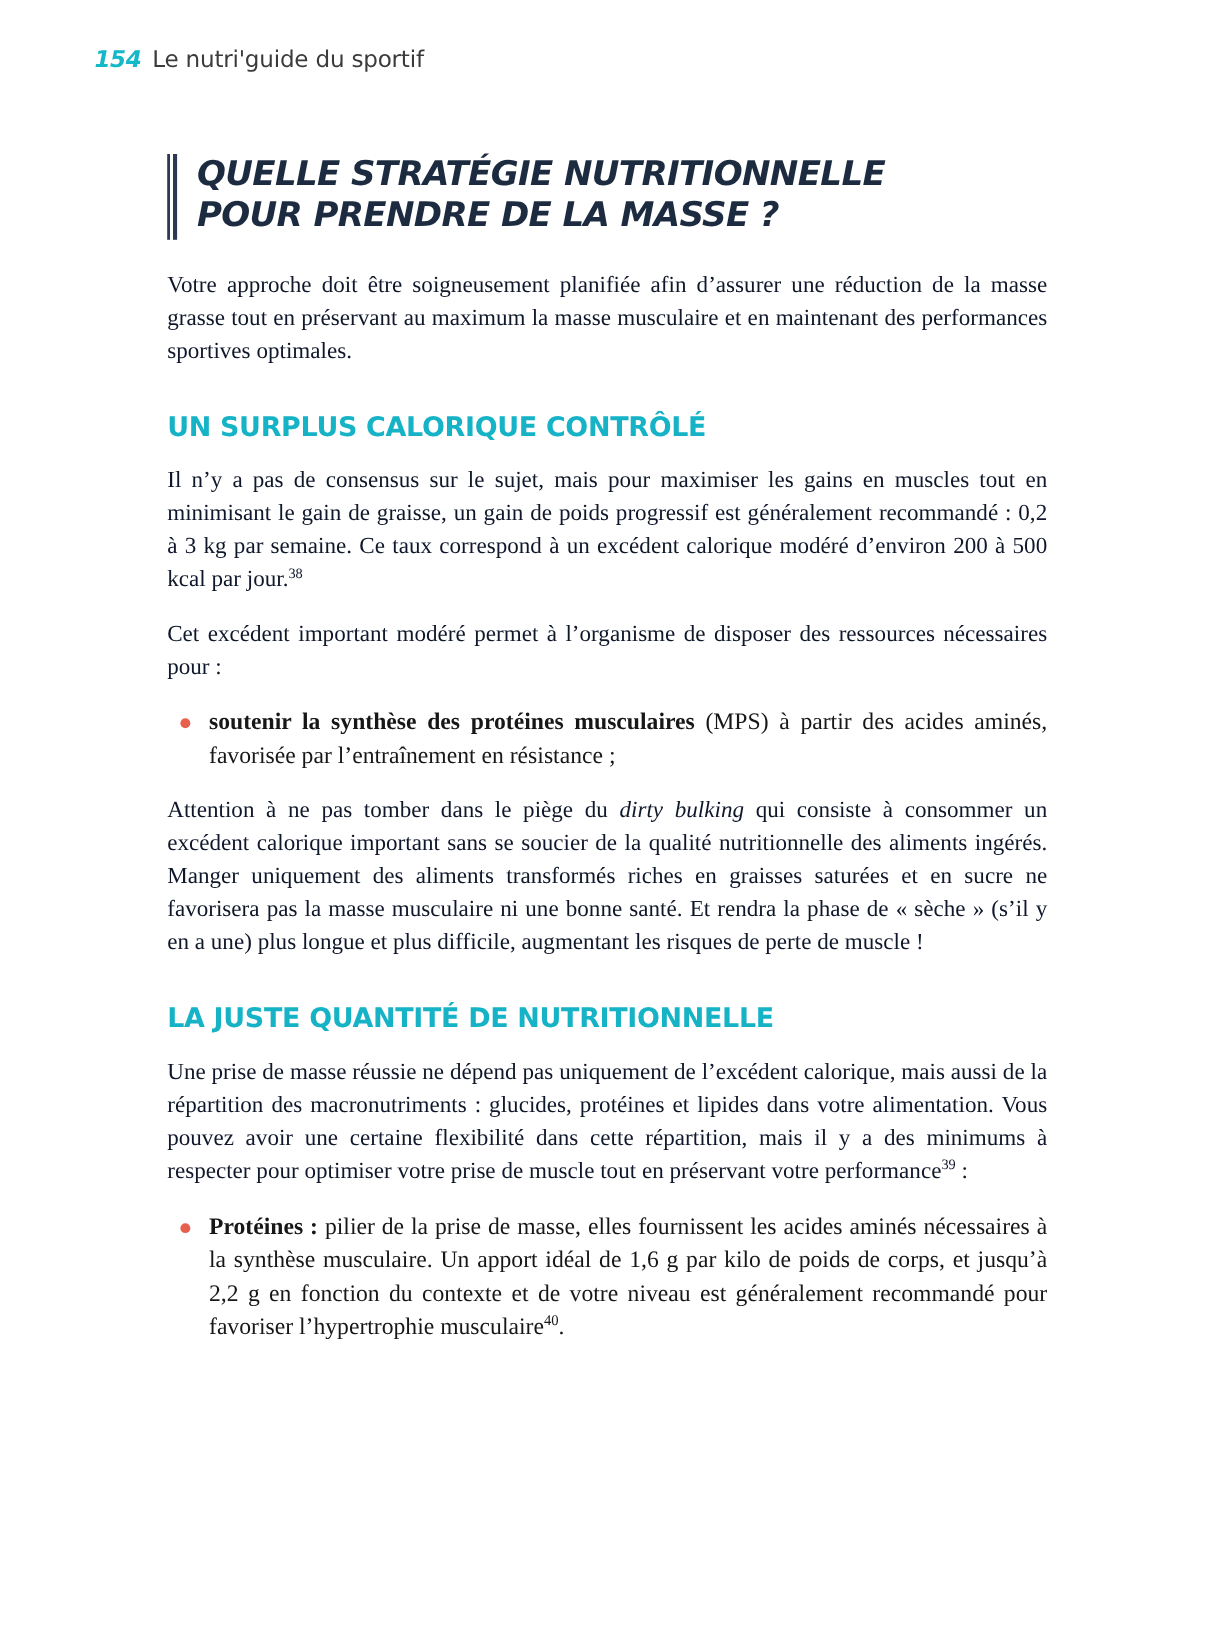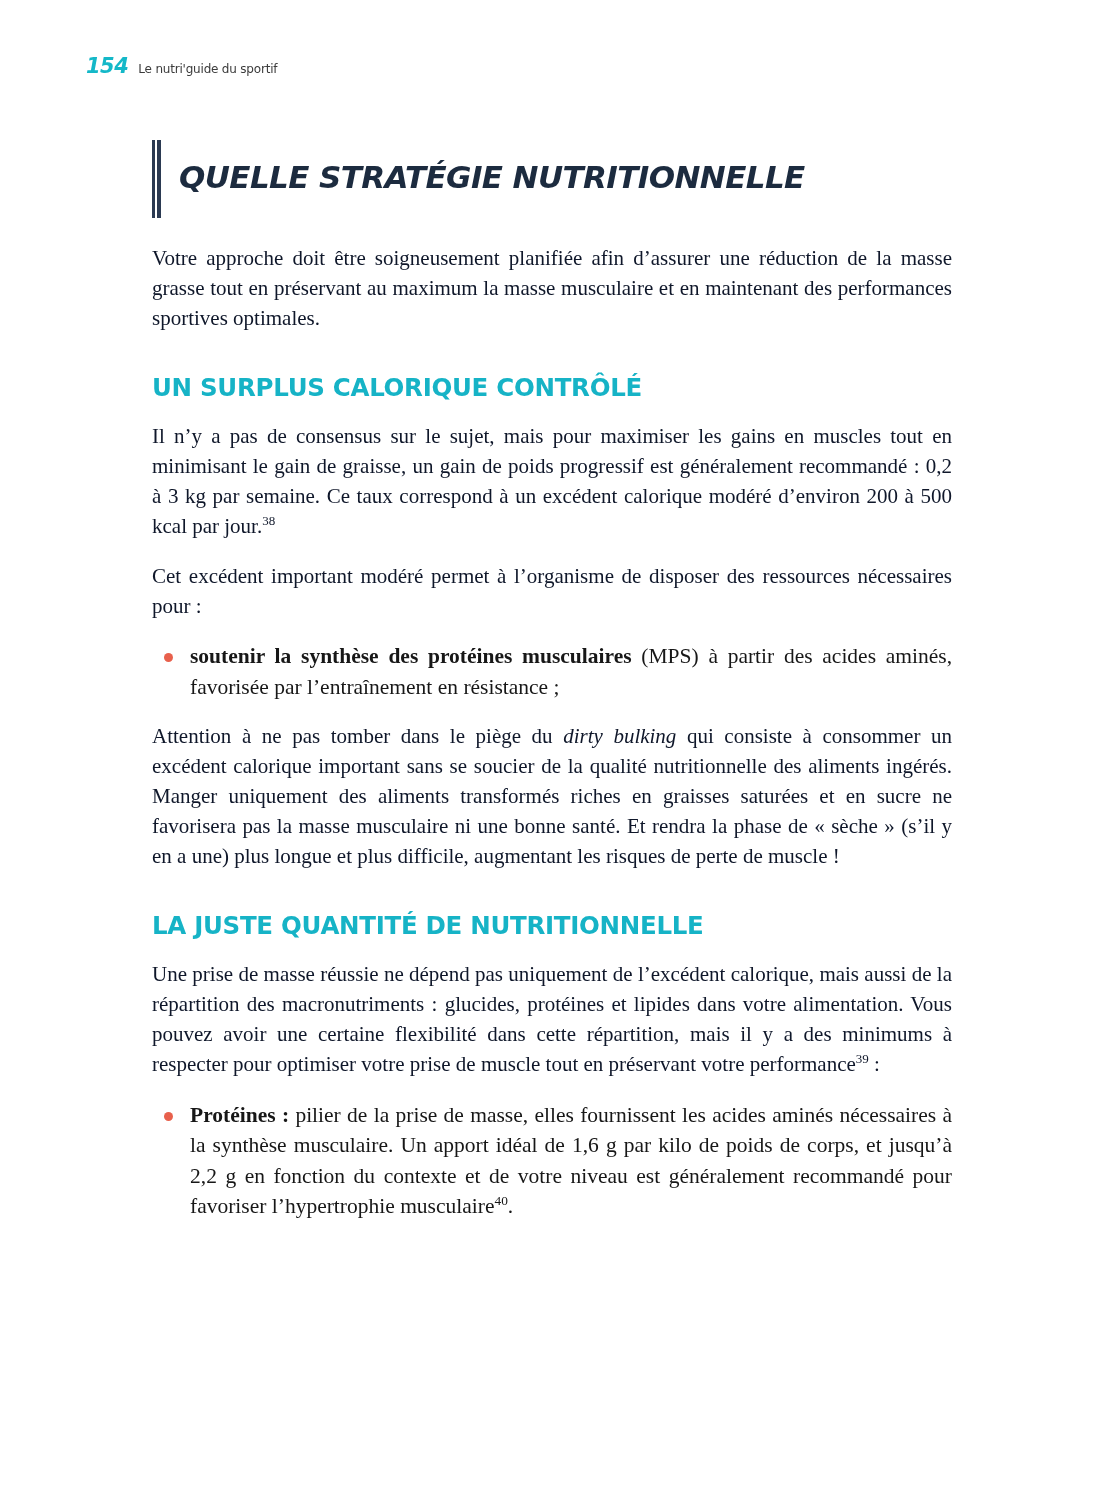--- a/index.html
+++ b/index.html
@@ -22,33 +22,32 @@
   }
 
   
   .running-head {
     position: absolute;
     top: 42px;
     left: 86px;
     display: flex;
     align-items: baseline;
     gap: 10px;
-    margin-top: 12px;
   }
   .folio {
     font-family: "DejaVu Sans", sans-serif;
     font-weight: 700;
     font-style: italic;
     font-size: 21px;
     color: #14b8c8;
     letter-spacing: -0.5px;
   }
   .running-title {
     font-family: "DejaVu Sans", sans-serif;
-    font-size: 12px;
+    font-size: 21px;
     color: #3b3b3b;
     letter-spacing: -0.2px;
   }
 
   
   .content {
     position: absolute;
     left: 152px;
     top: 136px;
     width: 800px;
@@ -153,20 +152,21 @@
     <span class="folio">154</span>
     <span class="running-title">Le nutri'guide du sportif</span>
   </div>
 
   <div class="content">
 
     <div class="heading-block">
       <div class="heading-bar"></div>
       <h1 class="chapter-title">
         <span class="line">QUELLE STRATÉGIE NUTRITIONNELLE</span>
+        <span class="line">POUR PRENDRE DE LA MASSE ?</span>
       </h1>
     </div>
 
     <p class="body">Votre approche doit être soigneusement planifiée afin d’assurer une réduction de la masse grasse tout en préservant au maximum la masse musculaire et en maintenant des performances sportives optimales.</p>
 
     <h2 class="section">UN SURPLUS CALORIQUE CONTRÔLÉ</h2>
 
     <p class="body"><span>Il n’y a pas de consensus sur le sujet, mais pour maximiser les gains en muscles tout en minimisant le gain de graisse, un gain de poids progressif est généralement recommandé : 0,2 à 3 kg par semaine. Ce taux correspond à un excédent calorique modéré d’environ 200 à 500 kcal par jour.</span><sup>38</sup></p>
 
     <p class="body">Cet excédent important modéré permet à l’organisme de disposer des ressources nécessaires pour :</p>

